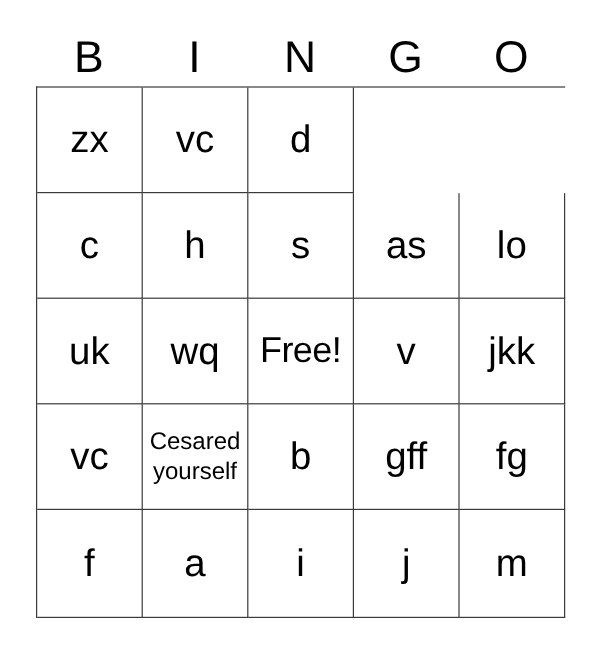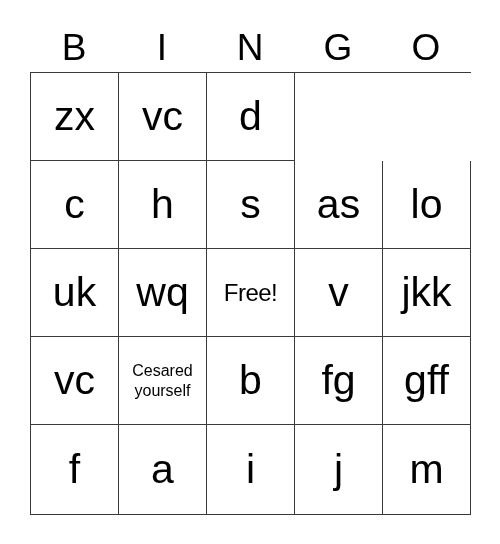--- a/index.html
+++ b/index.html
@@ -60,31 +60,31 @@
     border-right: 1px solid #3a3a3a;
     border-bottom: 1px solid #3a3a3a;
     display: flex;
     align-items: center;
     justify-content: center;
     text-align: center;
     padding: 0 2px;
     overflow: hidden;
   }
   .cell-text {
-    font-size: 41px;
+    font-size: 32px;
     line-height: 1.05;
     white-space: nowrap;
   }
   .cell-text.small {
-    font-size: 16px;
+    font-size: 20px;
     line-height: 1.25;
     white-space: normal;
   }
   .cell-text.fit {
-    font-size: 24px;
+    font-size: 30px;
     letter-spacing: -0.5px;
   }
 </style>
 </head>
 <body>
 
 <div id="bingo-card">
 
   <div class="header-row">
     <div class="header-cell">B</div>
@@ -148,24 +148,24 @@
       <div class="cell">
           <span class="cell-text">vc</span>
         </div>
       <div class="cell">
           <span class="cell-text small">Cesared yourself</span>
         </div>
       <div class="cell">
           <span class="cell-text">b</span>
         </div>
       <div class="cell">
-          <span class="cell-text">fg</span>
+          <span class="cell-text">gff</span>
         </div>
       <div class="cell">
-          <span class="cell-text">gff</span>
+          <span class="cell-text">fg</span>
         </div>
     </div>
 
     <div class="grid-row">
       <div class="cell">
           <span class="cell-text">f</span>
         </div>
       <div class="cell">
           <span class="cell-text">a</span>
         </div>

